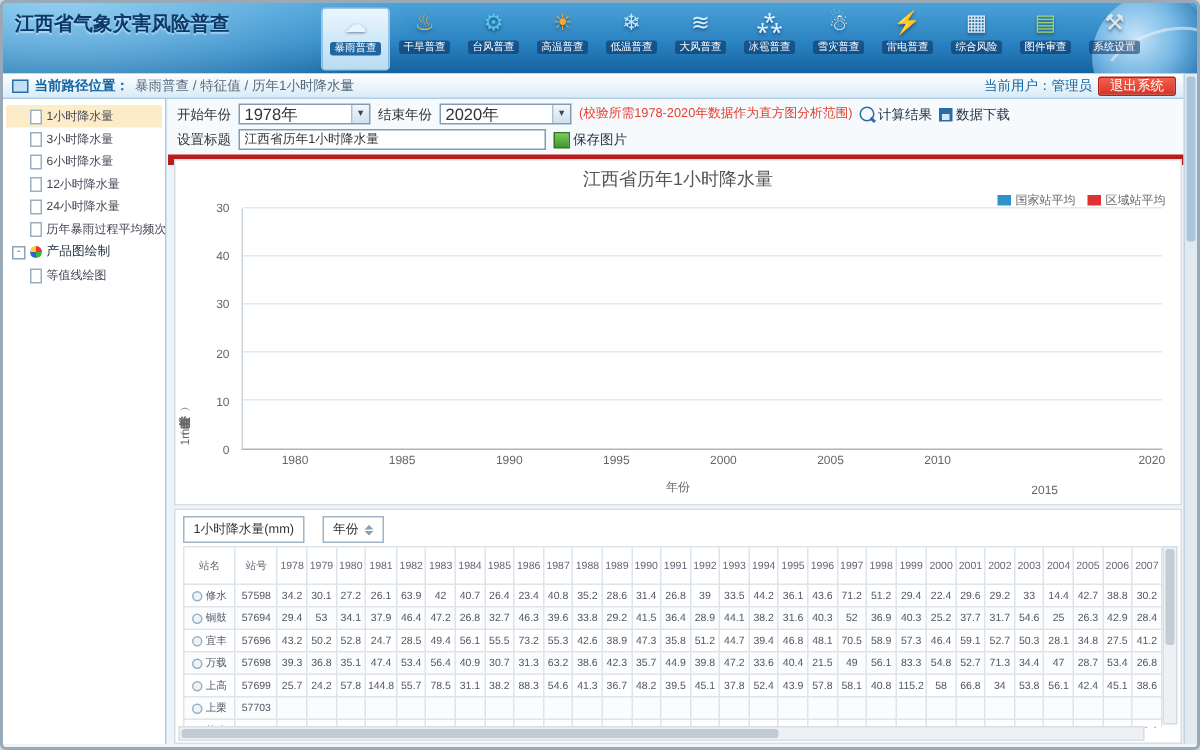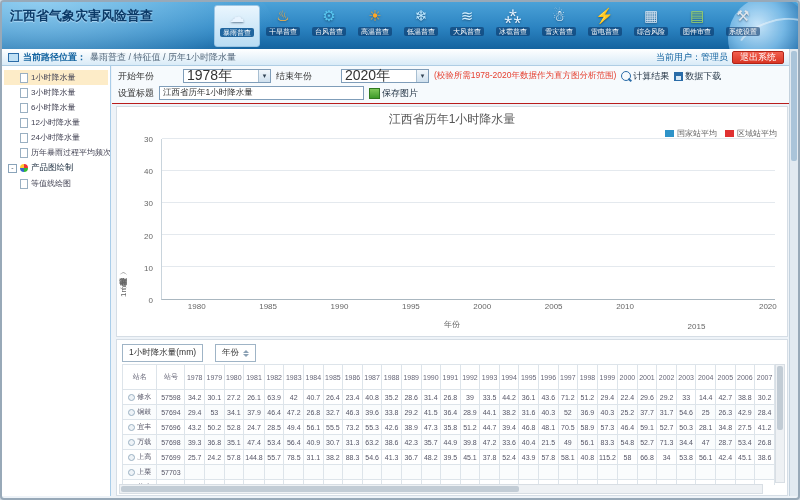--- a/index.html
+++ b/index.html
@@ -37,24 +37,24 @@
   .tree-group{display:flex;align-items:center;gap:3px;padding:2px 2px 2px 4px;font-size:8.5px;color:#234;white-space:nowrap;}
   .expander{width:7px;height:7px;border:1px solid #8aa4ba;background:#fff;font-size:7px;line-height:5px;text-align:center;color:#456;flex:0 0 auto;}
   .g-ico{width:8px;height:8px;flex:0 0 auto;border:1px solid #5e93c0;background:repeating-linear-gradient(180deg,#bfdcf2 0 2px,#7db4dd 2px 4px);}
   .g-ico.colors{border:none;border-radius:50%;background:conic-gradient(#e33 0 25%,#3b3 25% 50%,#36c 50% 75%,#fc3 75% 100%);}
   .tree-leaf{display:flex;align-items:center;gap:3px;padding:2px 2px 2px 16px;font-size:8px;color:#445;white-space:nowrap;cursor:pointer;}
   .tree-leaf.active{background:#fdecc8;}
   .leaf-ico{width:6px;height:8px;border:1px solid #9ab0c2;background:#fff;flex:0 0 auto;}
 
   
   .content{position:absolute;left:110px;top:64px;right:8px;bottom:2px;}
-  .controls{position:absolute;left:0;top:0;right:0;height:37px;background:#f6fafd;border-bottom:1px solid #b91c1c;font-size:9px;color:#333;}
+  .controls{position:absolute;left:0;top:0;right:0;height:37px;background:#f6fafd;border-bottom:7px solid #b91c1c;font-size:9px;color:#333;}
   .ctl-row{position:absolute;left:6px;right:4px;display:flex;align-items:center;gap:5px;white-space:nowrap;}
   .ctl-row.r1{top:3px;} .ctl-row.r2{top:20px;}
-  .sel{display:inline-flex;align-items:center;justify-content:space-between;width:88px;height:14px;border:1px solid #7f9db9;background:#fff;font-size:14px;padding-left:3px;box-sizing:border-box;cursor:pointer;margin-left:24px;}
+  .sel{display:inline-flex;align-items:center;justify-content:space-between;width:88px;height:14px;border:1px solid #7f9db9;background:#fff;font-size:11px;padding-left:3px;box-sizing:border-box;cursor:pointer;}
   .selarr{width:11px;height:12px;background:linear-gradient(180deg,#f2f7fb,#cfe0ee);border-left:1px solid #a8bfd2;font-size:7px;line-height:12px;text-align:center;color:#345;}
   .selarr::before{content:"▾";}
   .hint{color:#e53e2e;font-size:8.5px;}
   .act{display:inline-flex;align-items:center;gap:2px;color:#234;cursor:pointer;}
   .mag{width:8px;height:8px;border:1.5px solid #2a6ca8;border-radius:50%;position:relative;display:inline-block;}
   .mag::after{content:"";position:absolute;left:6px;top:7px;width:4px;height:1.5px;background:#2a6ca8;transform:rotate(40deg);}
   .disk{width:9px;height:9px;background:#2a6ca8;display:inline-block;position:relative;}
   .disk::after{content:"";position:absolute;left:2px;top:4px;width:5px;height:4px;background:#d7e8f5;}
   .imgico{width:9px;height:9px;display:inline-block;background:linear-gradient(180deg,#7ec85a,#3d9a2a);border:1px solid #2f7a20;}
   .ttl-input{width:205px;height:14px;border:1px solid #7f9db9;font-size:8.5px;padding:0 3px;box-sizing:border-box;font-family:inherit;color:#333;}

